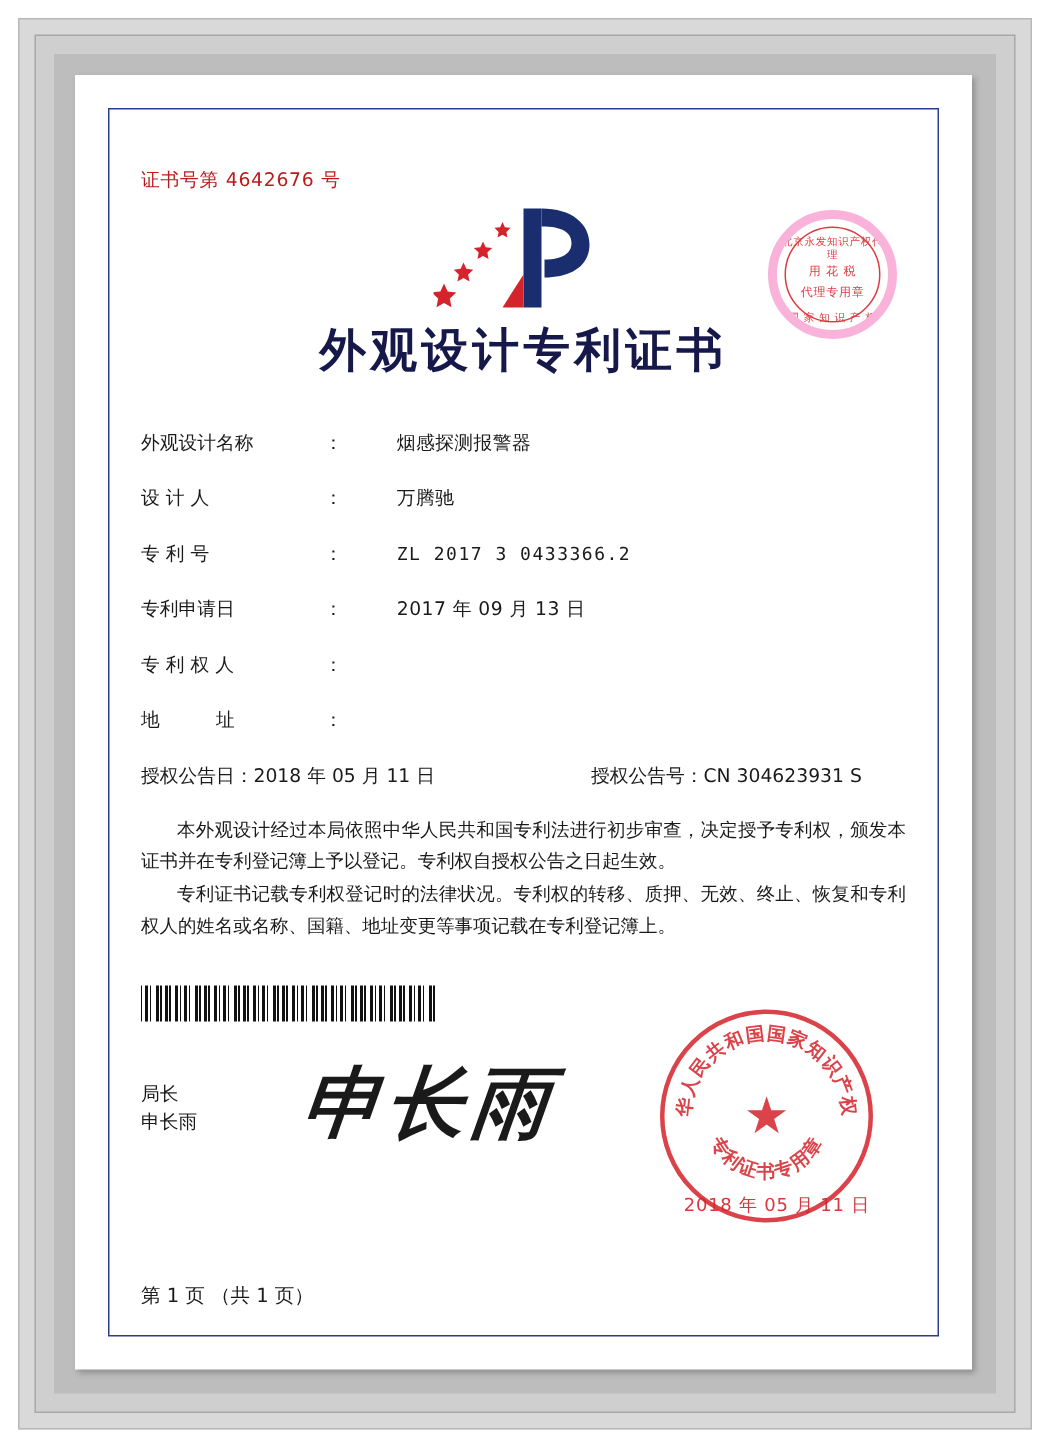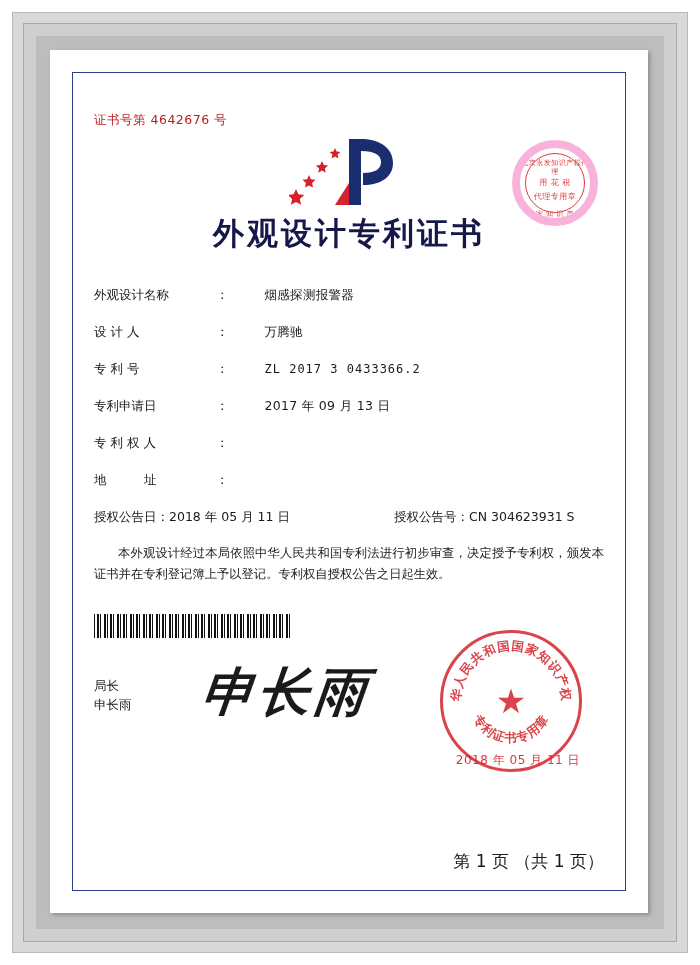--- a/index.html
+++ b/index.html
@@ -96,21 +96,21 @@
     margin-top: 2px;
   }
 
   
   .seal-top {
     position: absolute;
     right: 6px;
     top: 50px;
     width: 86px;
     height: 86px;
-    border: 8px solid #f9a8d4;
+    border: 6px solid #f9a8d4;
     border-radius: 50%;
     box-sizing: border-box;
     opacity: 0.88;
     overflow: hidden;
   }
   .seal-top .seal-ring2 {
     position: absolute;
     left: 5px; top: 5px; right: 5px; bottom: 5px;
     border: 1px solid #d4232a;
     border-radius: 50%;
@@ -271,22 +271,22 @@
     color: #d4232a;
     font-size: 12px;
     letter-spacing: 0.5px;
     opacity: 0.9;
   }
 
   .footer {
     position: absolute;
     left: 0; right: 0;
     bottom: 6px;
-    text-align: right;
-    font-size: 17px;
+    text-align: left;
+    font-size: 13px;
     color: #1a1a1a;
   }
 </style>
 </head>
 <body>
 
 <div class="page">
   <div class="frame-outer">
     <div class="frame-mid">
       <div class="frame-inner-shadow">
@@ -365,20 +365,21 @@
                 <div class="right">
                   <span class="lbl">授权公告号</span>
                   <span>：</span>
                   <span>CN 304623931 S</span>
                 </div>
               </div>
             </div>
 
             <div class="paras">
               <p>本外观设计经过本局依照中华人民共和国专利法进行初步审查，决定授予专利权，颁发本证书并在专利登记簿上予以登记。专利权自授权公告之日起生效。</p>
+              <p>专利证书记载专利权登记时的法律状况。专利权的转移、质押、无效、终止、恢复和专利权人的姓名或名称、国籍、地址变更等事项记载在专利登记簿上。</p>
             </div>
 
             <div class="barcode-wrap">
               <div class="barcode"></div>
             </div>
 
             <div class="sig-block">
               <div class="sig-labels">
                 <div>局长</div>
                 <div>申长雨</div>

